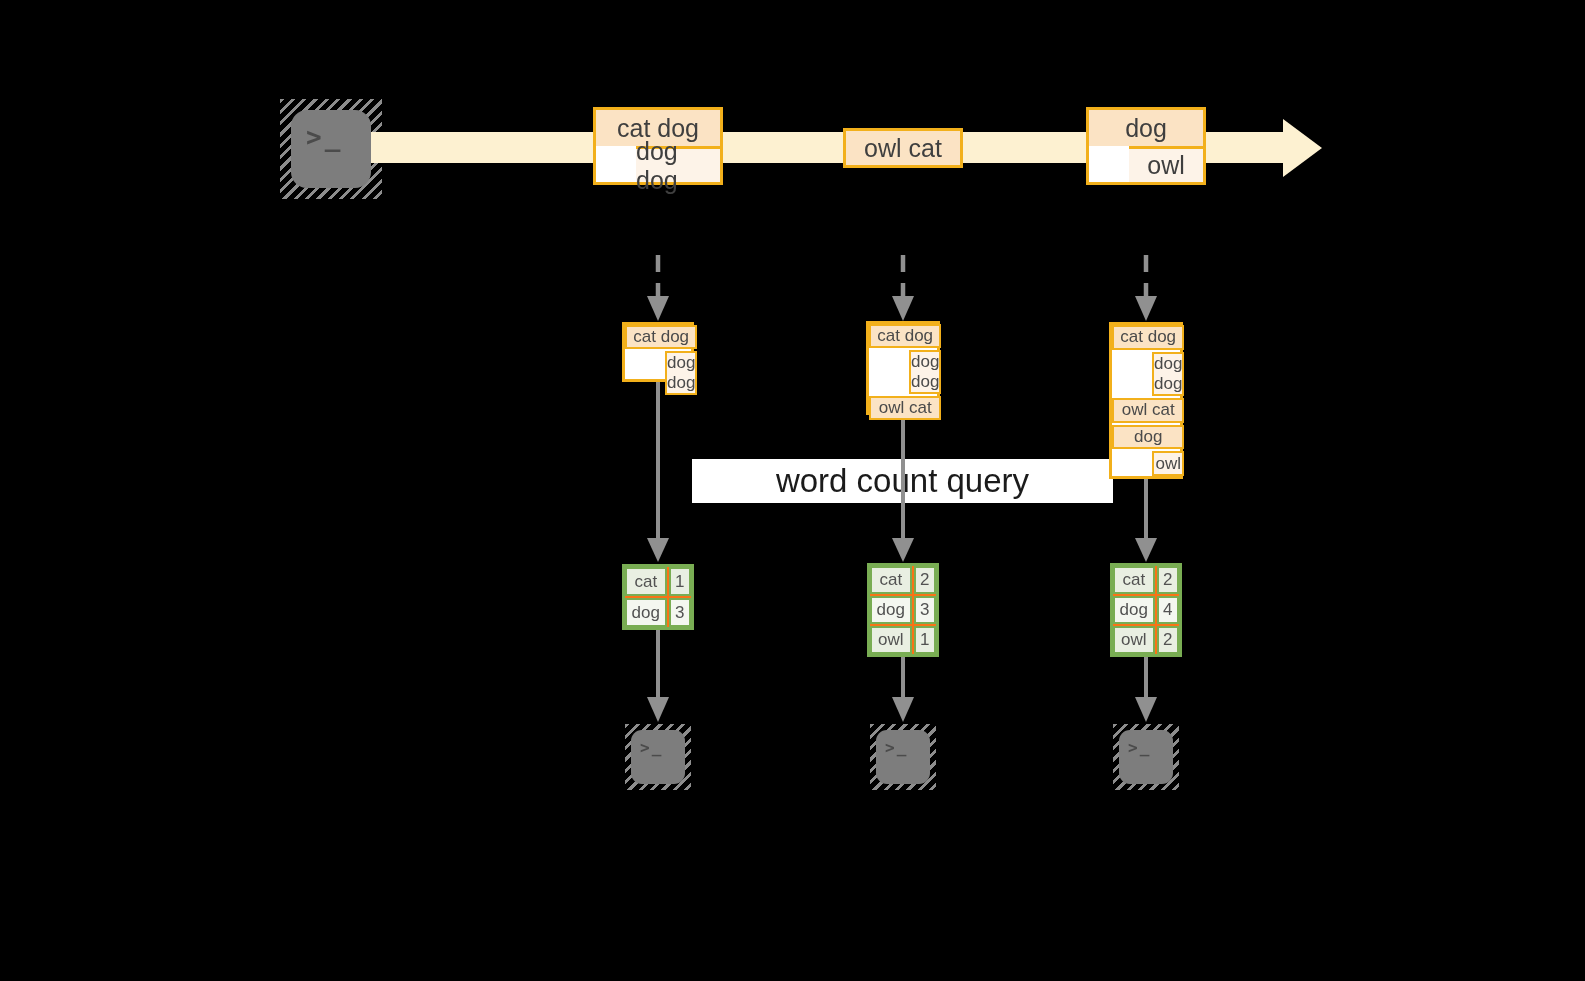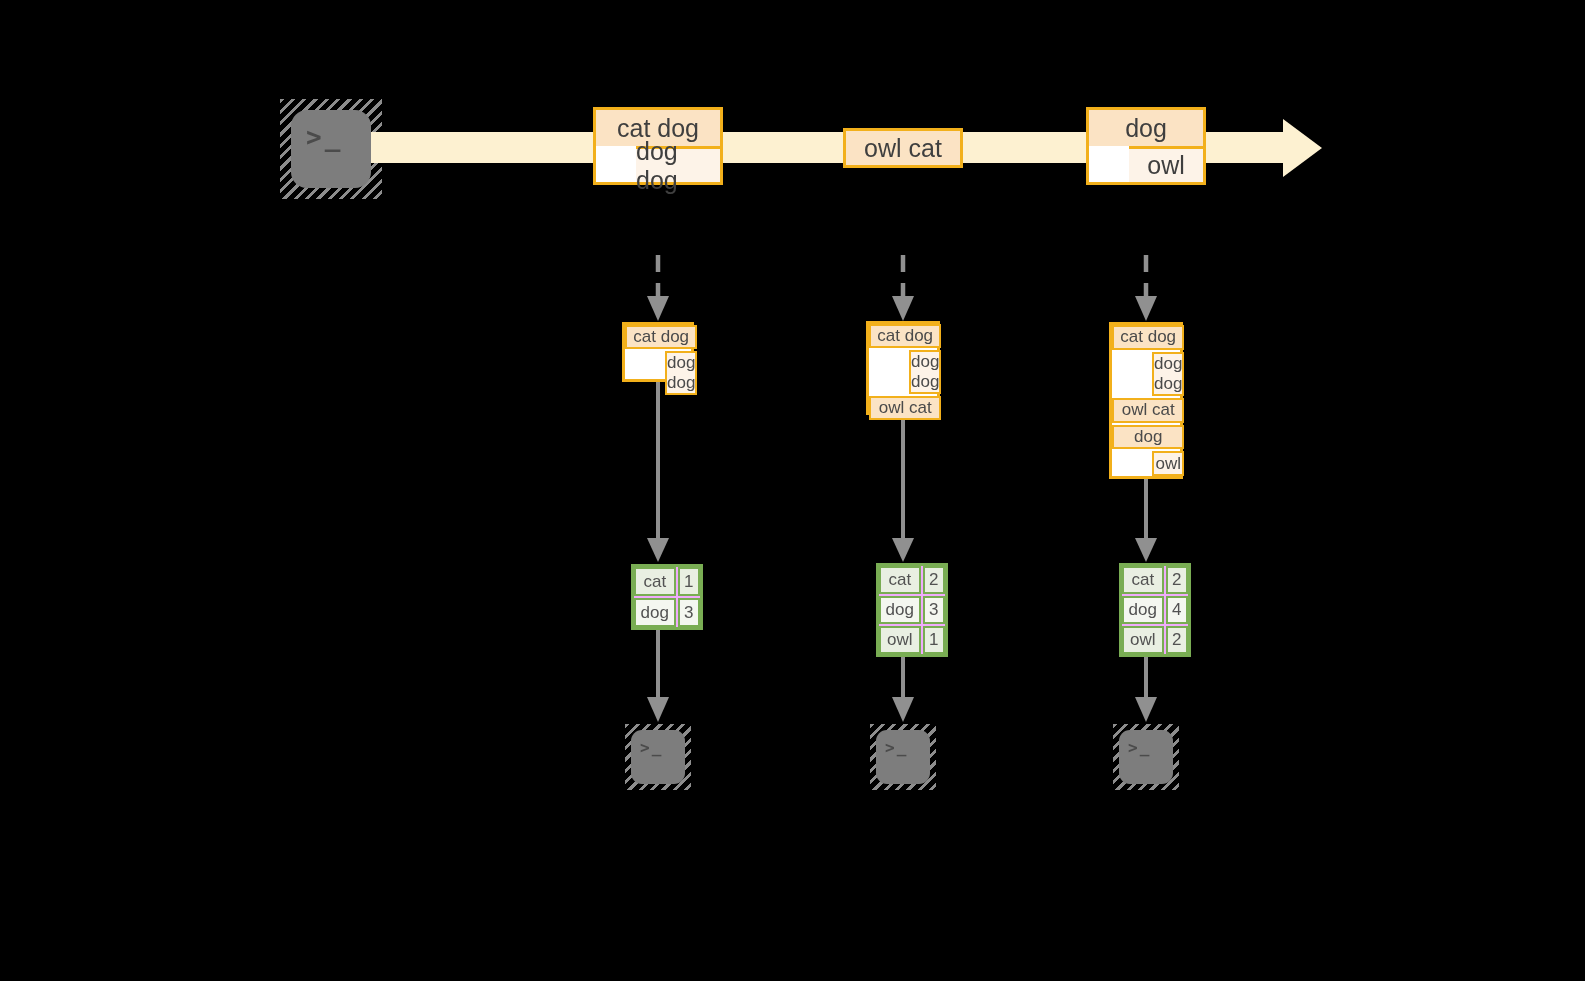--- a/index.html
+++ b/index.html
@@ -56,22 +56,22 @@
   .gstack .cell { border: 2px solid var(--gold-border); display: flex; align-items: center;
                   justify-content: center; font-size: 17px; color: #4a4a4a; }
   #stack1 { left: 622px; top: 322px; width: 72px; height: 60px;  grid-template-rows: repeat(2,1fr); }
   #stack2 { left: 866px; top: 321px; width: 74px; height: 94px;  grid-template-rows: repeat(3,1fr); }
   #stack3 { left: 1109px; top: 322px; width: 74px; height: 157px; grid-template-rows: repeat(5,1fr); }
 
   [data-tone="peach"] { background: var(--cell-peach); }
   [data-tone="cream"] { background: var(--cell-cream); margin-left: 40px; }
 
   
-  .gtable { position: absolute; border: 3px solid var(--green-border); background: #f0abfc;
-            display: grid; grid-template-columns: 1.85fr 1fr; gap: 2px; z-index: 4; margin-left: 9px; }
+  .gtable { position: absolute; border: 3px solid var(--green-border); background: #f97316;
+            display: grid; grid-template-columns: 1.85fr 1fr; gap: 2px; z-index: 4; }
   .gtable > div { border: 2px solid var(--green-border); display: flex; align-items: center;
                   justify-content: center; font-size: 17px; color: #525252;
                   background: var(--green-fill); }
   .gtable > div:nth-child(4n+3), .gtable > div:nth-child(4n+4) { background: var(--green-fill-alt); }
   #table1 { left: 622px; top: 564px; width: 72px; height: 66px;  grid-template-rows: repeat(2,1fr); }
   #table2 { left: 867px; top: 563px; width: 72px; height: 94px;  grid-template-rows: repeat(3,1fr); }
   #table3 { left: 1110px; top: 563px; width: 72px; height: 94px; grid-template-rows: repeat(3,1fr); }
 
   
   .label { position: absolute; left: 692px; top: 459px; width: 421px; height: 44px;
@@ -103,20 +103,21 @@
     <div class="cell" data-tone="cream">dog dog</div>
   </div>
   <div class="sbatch" id="batch2">
     <div class="cell" data-tone="peach">owl cat</div>
   </div>
   <div class="sbatch" id="batch3">
     <div class="cell" data-tone="peach">dog</div>
     <div class="cell" data-tone="cream">owl</div>
   </div>
 
+  <div class="label">word count query</div>
 
   <div class="gstack" id="stack1">
     <div class="cell" data-tone="peach">cat dog</div>
     <div class="cell" data-tone="cream">dog dog</div>
   </div>
   <div class="gstack" id="stack2">
     <div class="cell" data-tone="peach">cat dog</div>
     <div class="cell" data-tone="cream">dog dog</div>
     <div class="cell" data-tone="peach">owl cat</div>
   </div>

